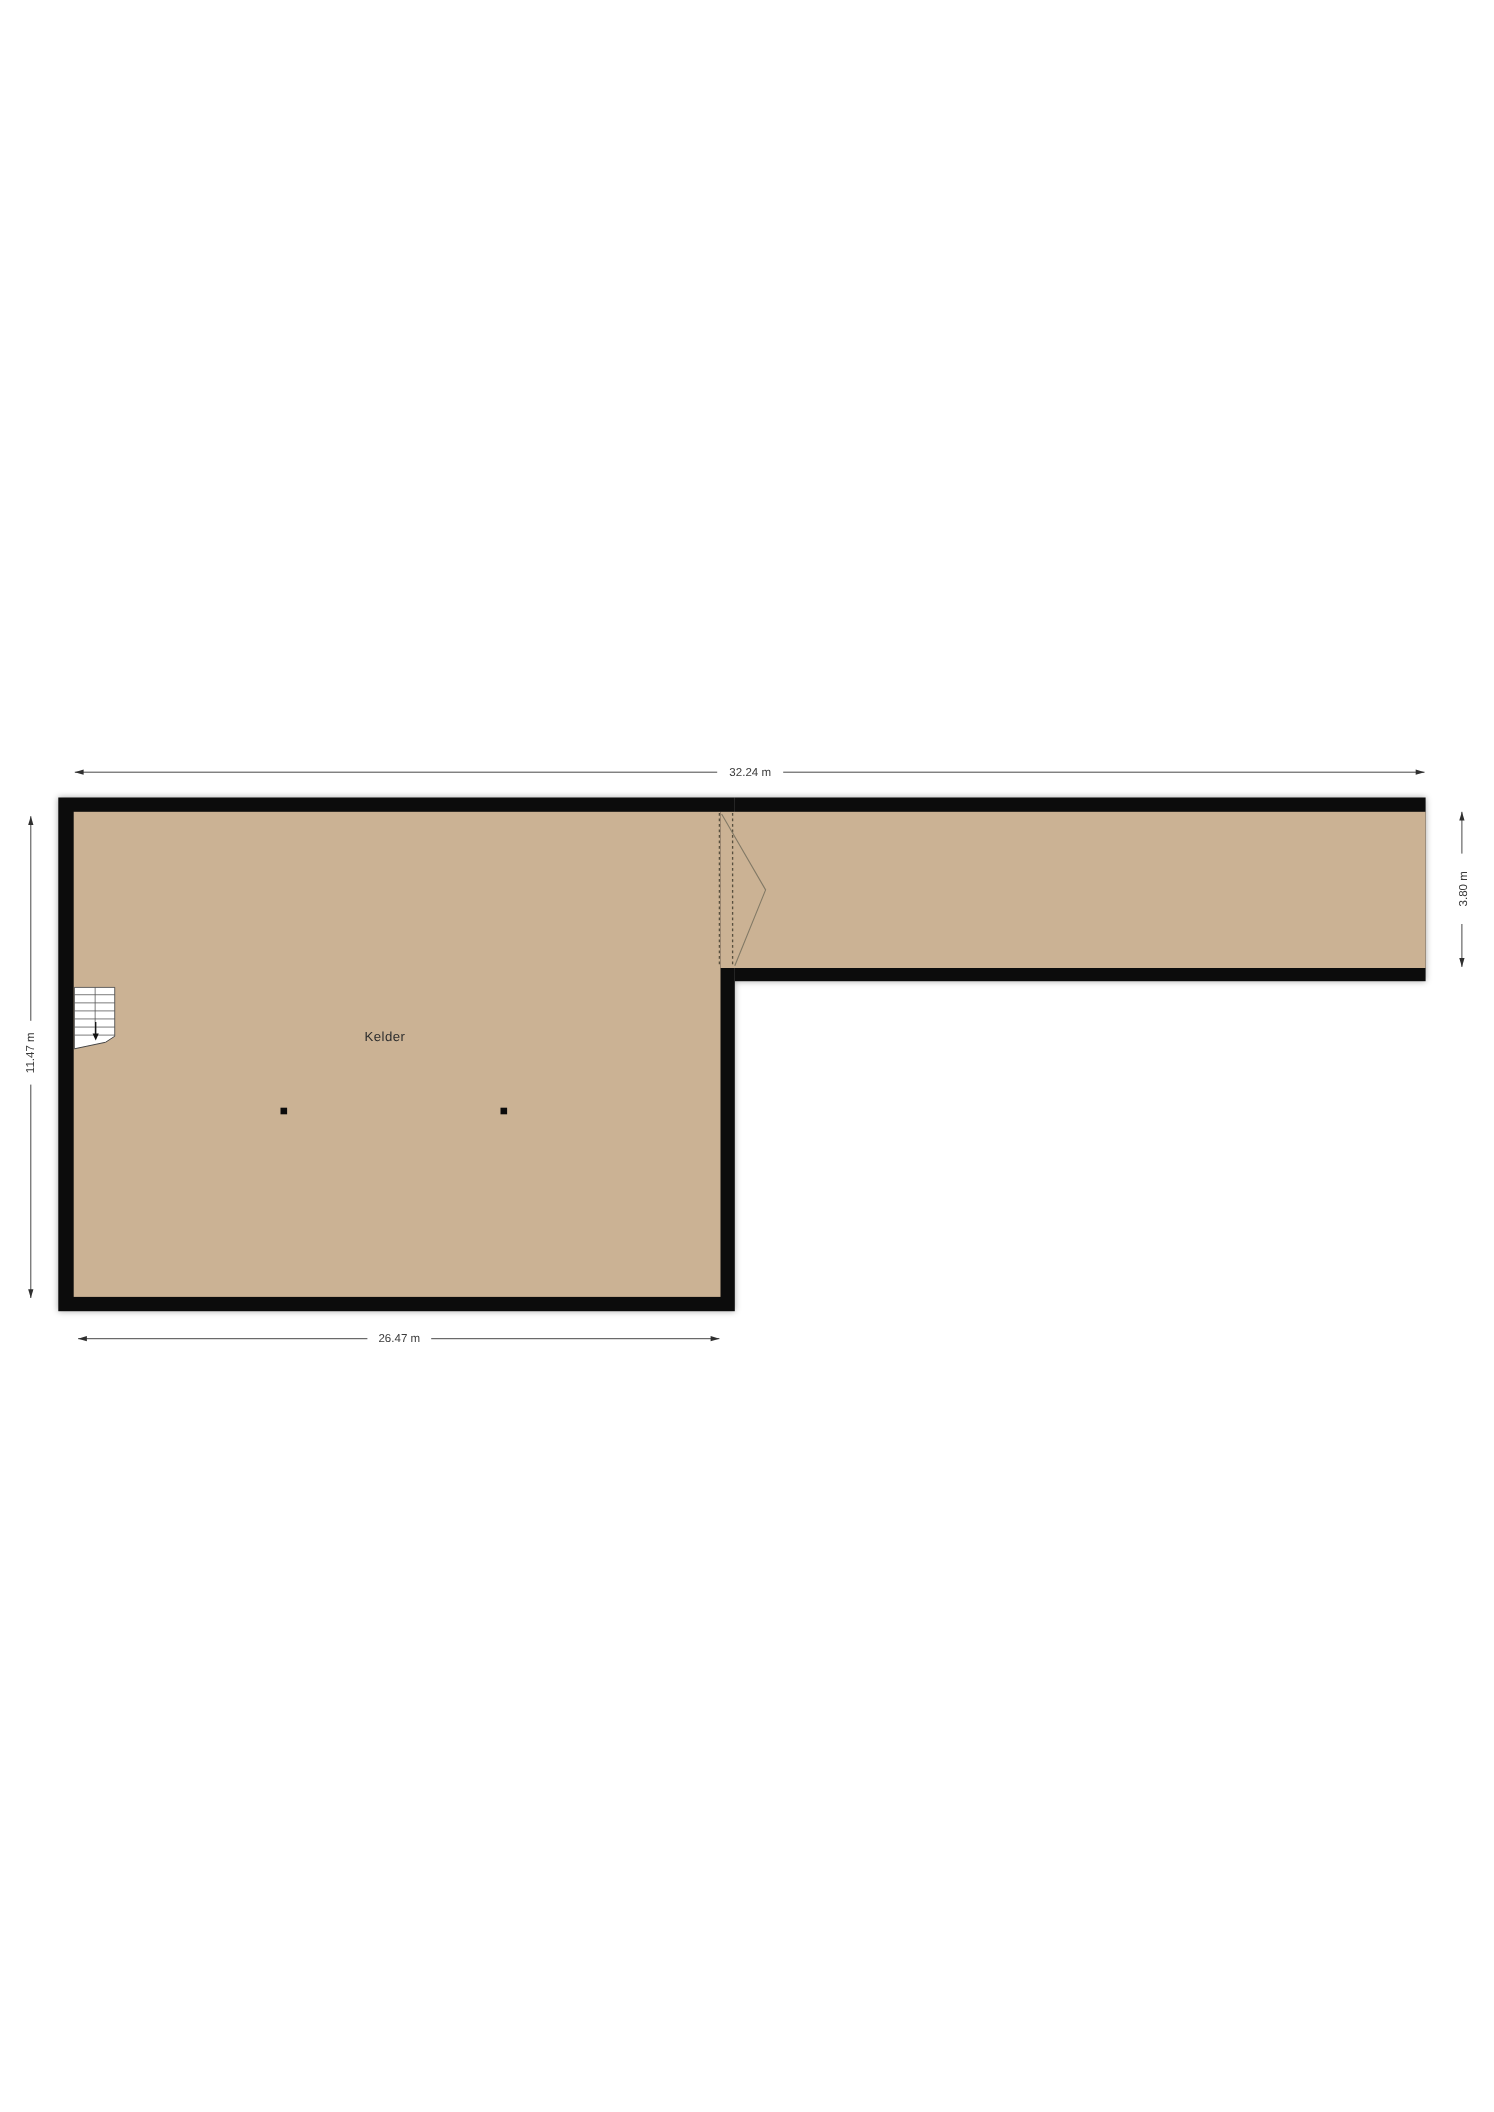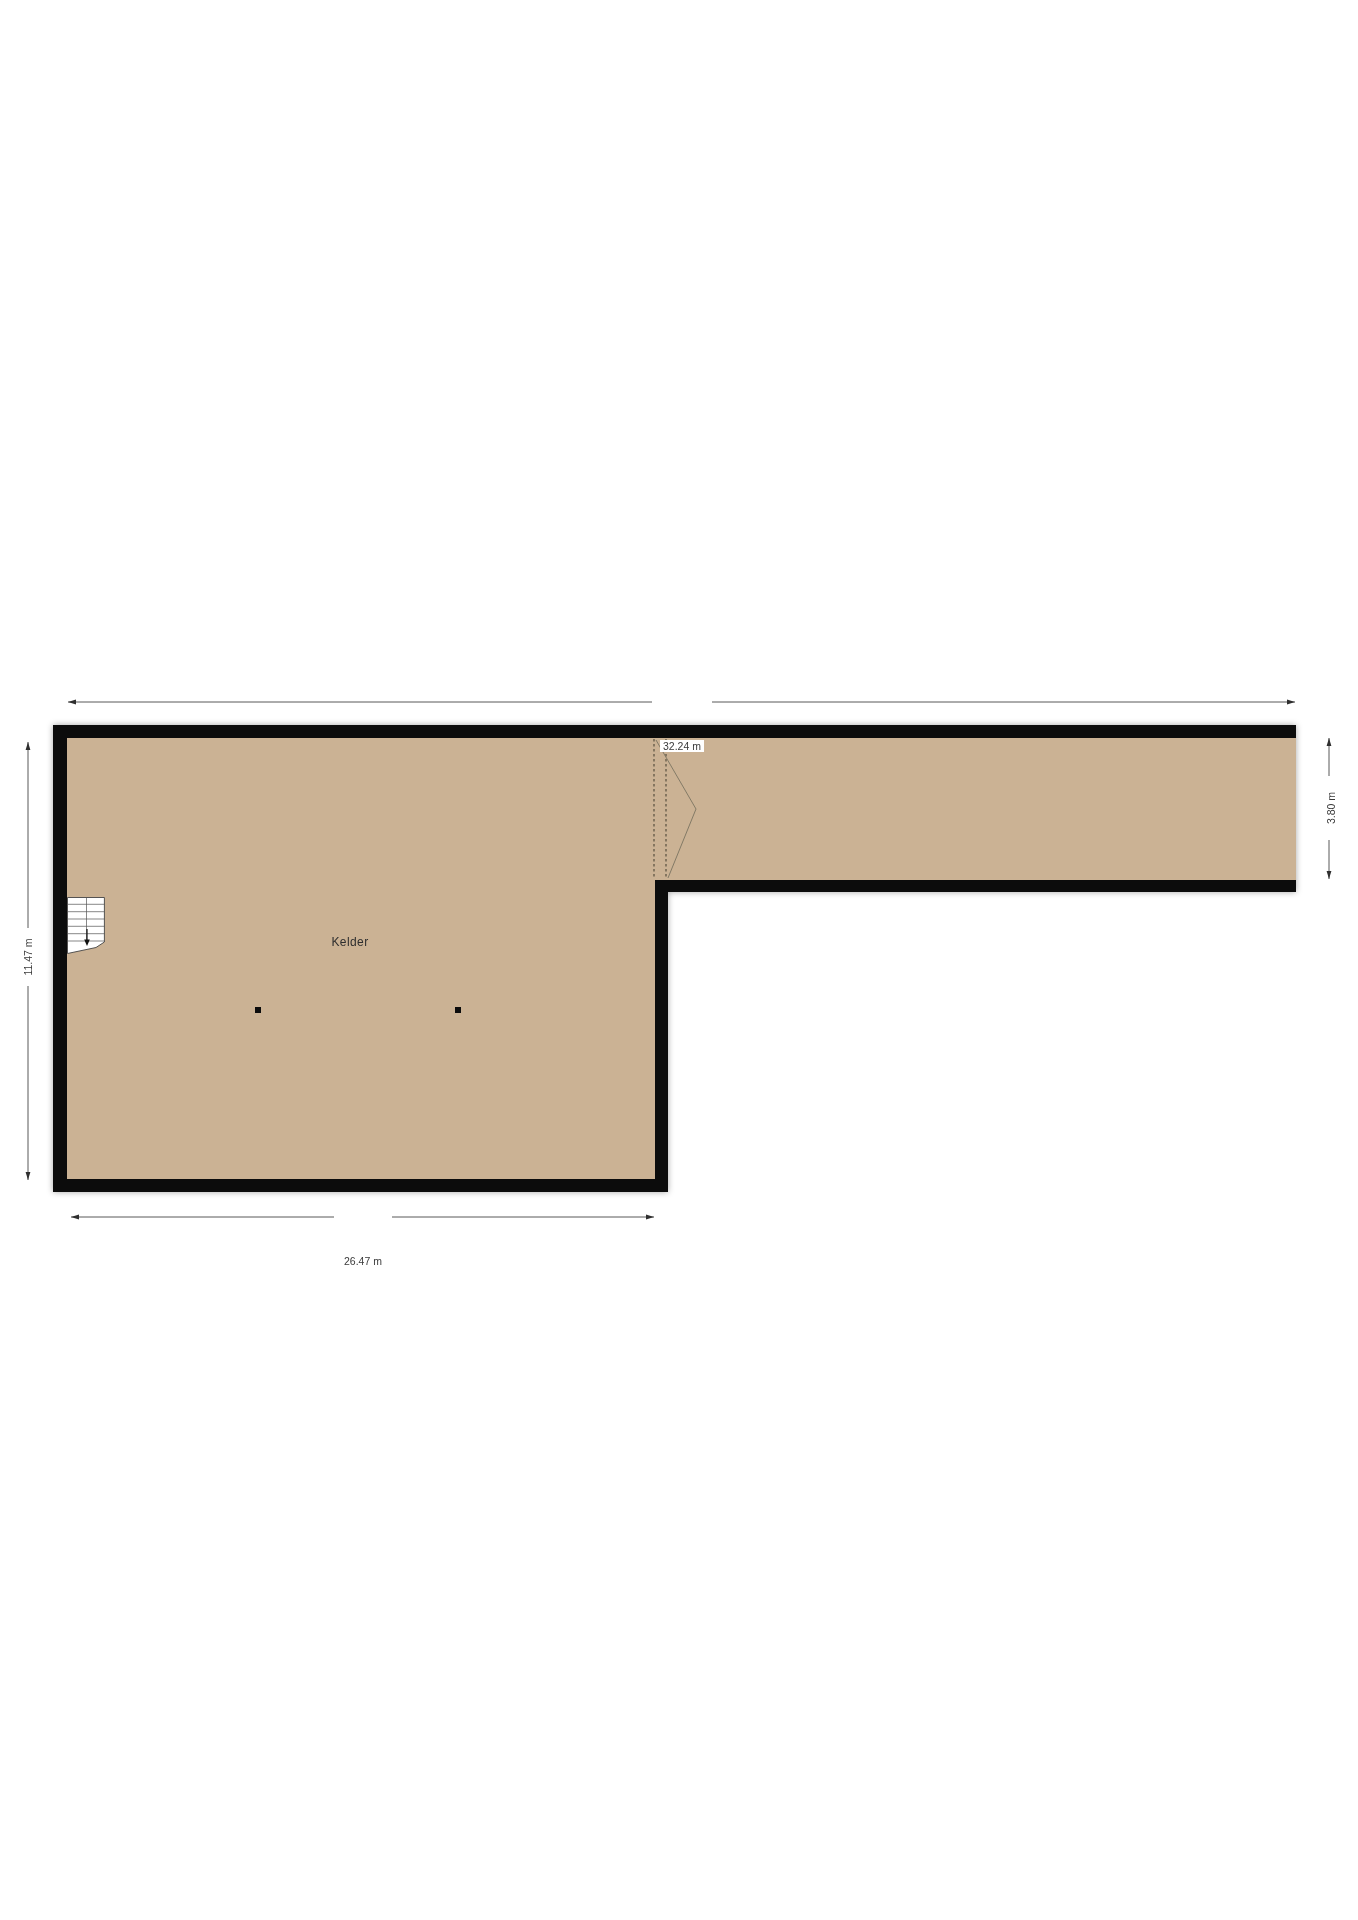--- a/index.html
+++ b/index.html
@@ -61,21 +61,21 @@
     white-space: nowrap;
   }
   .dim-label {
     position: absolute;
     font-size: 10.5px;
     color: var(--dimtext, #3a3a3a);
     background: #ffffff;
     padding: 0 3px;
     white-space: nowrap;
   }
-  .dim-label.horiz { transform: translate(-50%, -50%); margin-top: 44px; }
+  .dim-label.horiz { transform: translate(-50%, -50%); }
   .dim-label.vert  { transform: translate(-50%, -50%) rotate(-90deg); }
   .dim-label.top-dim    { left: 682px;  top: 702px; }
   .dim-label.bottom-dim { left: 363px;  top: 1217px; }
   .dim-label.left-dim   { left: 28px;   top: 957px; }
   .dim-label.right-dim  { left: 1331px; top: 808px; }
   .dimline { stroke: #2f2f2f; stroke-width: 0.8; }
   .dimarrow { fill: #2f2f2f; stroke: none; }
   .dashline { stroke: #574f3e; stroke-width: 1.2; stroke-dasharray: 2.5 2.5; fill: none; }
   .chevron { stroke: #837a66; stroke-width: 1; fill: none; }
   .stair-outline { fill: #ffffff; stroke: #444444; stroke-width: 0.9; }

